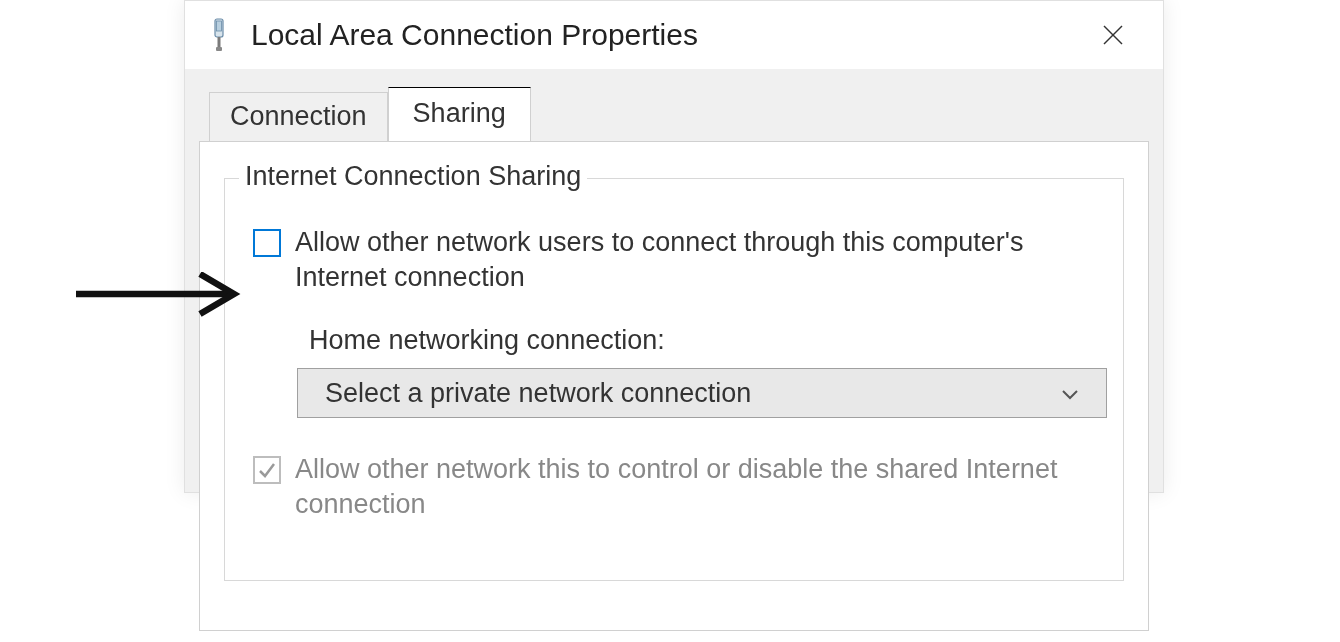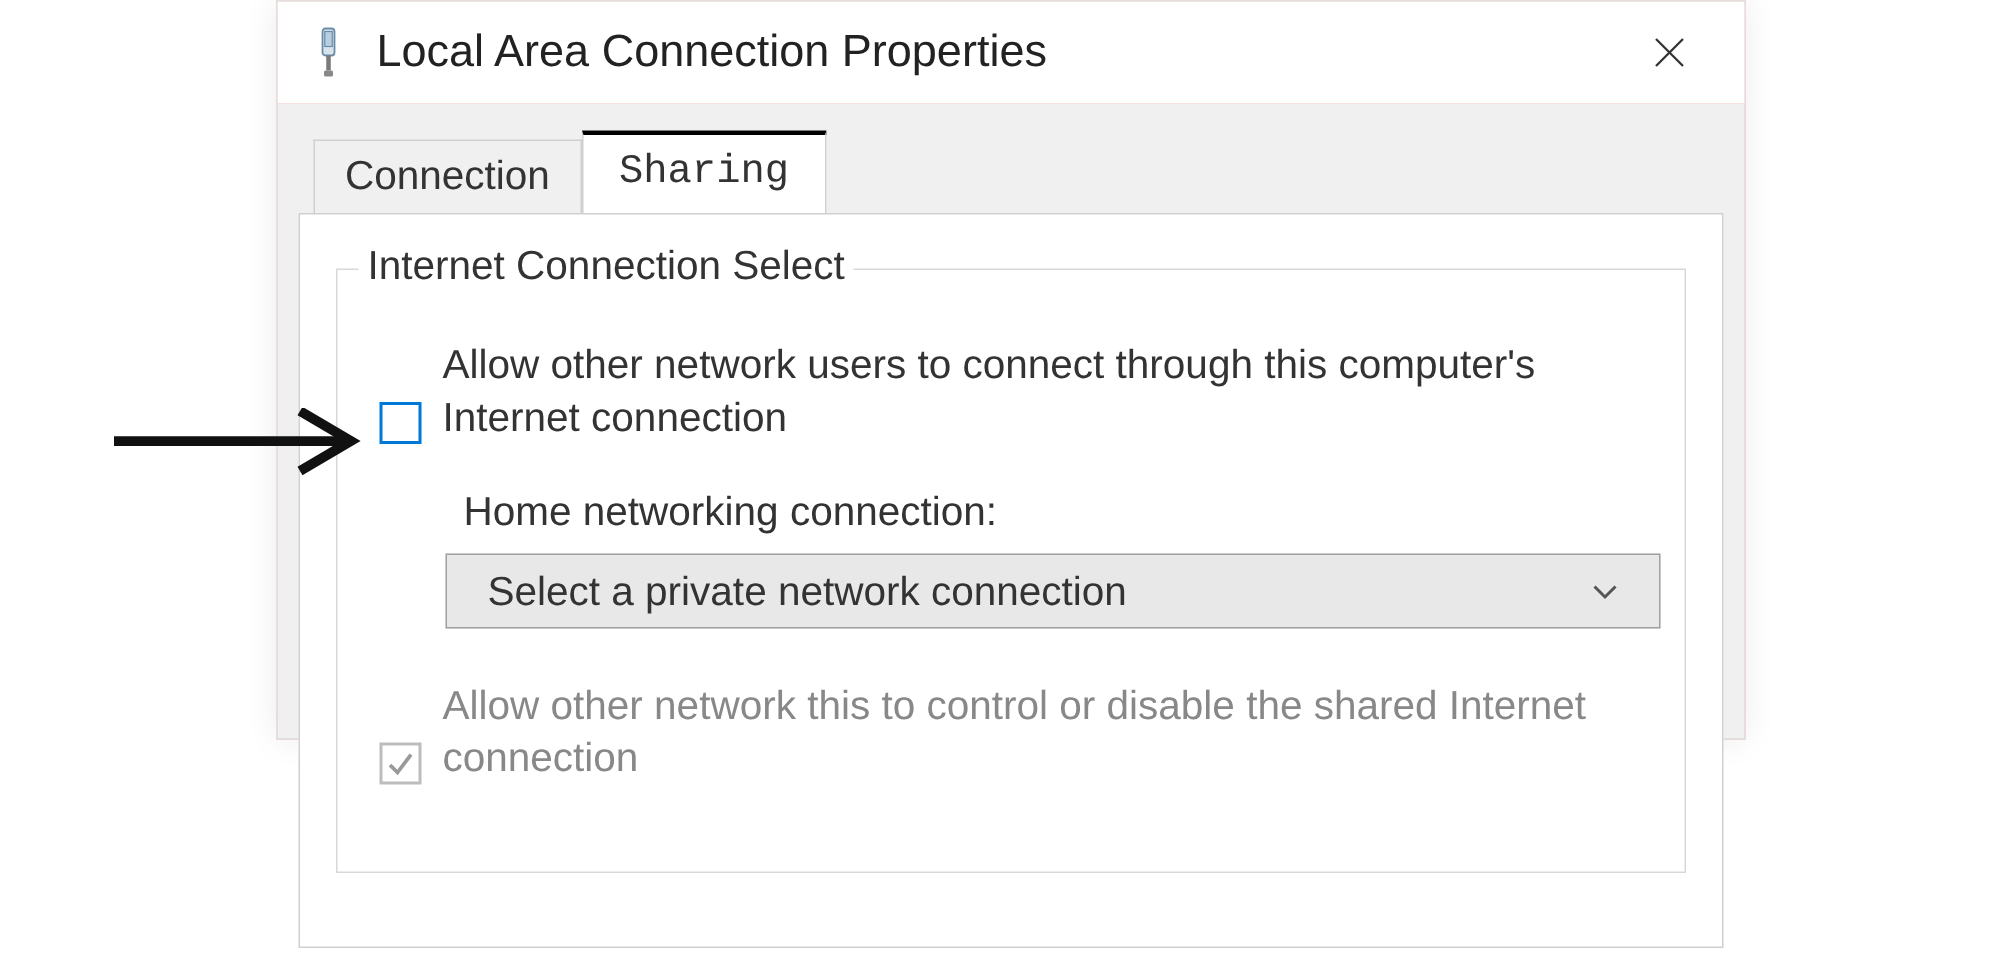--- a/index.html
+++ b/index.html
@@ -13,21 +13,21 @@
       width: 1340px;
       height: 642px;
       position: relative;
     }
     .dialog {
       position: absolute;
       left: 184px;
       top: 0;
       width: 980px;
       height: 493px;
-      background: #fca5a5;
+      background: #4c1d95;
       border: 1px solid #e0e0e0;
       box-shadow: 0 0 20px rgba(0,0,0,0.08);
     }
     .titlebar {
       display: flex;
       align-items: center;
       padding: 12px 20px;
       background: #ffffff;
       height: 68px;
     }
@@ -81,25 +81,24 @@
       border-bottom: none;
       cursor: pointer;
       position: relative;
       top: 1px;
     }
     .tab.inactive {
       background: #f0f0f0;
     }
     .tab.active {
       background: #ffffff;
-      border-top: 3px solid #000000;
+      border-top: 1px solid #000000;
       z-index: 2;
       padding: 10px 24px 12px 24px;
       top: 0px;
-      font-family: Liberation Mono, monospace;
     }
     .tab-panel {
       background: #ffffff;
       border: 1px solid #d0d0d0;
       padding: 36px 24px 20px 24px;
       height: 490px;
       position: relative;
     }
     .groupbox {
       border: 1px solid #d8d8d8;
@@ -110,21 +109,21 @@
       position: absolute;
       top: -18px;
       left: 14px;
       background: #ffffff;
       padding: 0 6px;
       font-size: 27px;
       color: #333;
     }
     .checkbox-row {
       display: flex;
-      align-items: flex-end;
+      align-items: flex-start;
       gap: 14px;
       margin-bottom: 30px;
     }
     .cb {
       flex-shrink: 0;
       width: 28px;
       height: 28px;
       margin-top: 4px;
       border: 2px solid #0078d7;
       background: #ffffff;
@@ -214,21 +213,21 @@
       <div class="tab inactive">
         <span>Connection</span>
       </div>
       <div class="tab active">
         <span>Sharing</span>
       </div>
     </div>
 
     <div class="tab-panel">
       <div class="groupbox">
-        <span class="groupbox-title">Internet Connection Select</span>
+        <span class="groupbox-title">Internet Connection Sharing</span>
 
         <div class="checkbox-row">
           <span class="cb"></span>
           <span class="cb-label">Allow other network users to connect through this computer's Internet connection</span>
         </div>
 
         <div class="sublabel">Home networking connection:</div>
 
         <div class="dropdown">
           <span class="dropdown-text">Select a private network connection</span>

